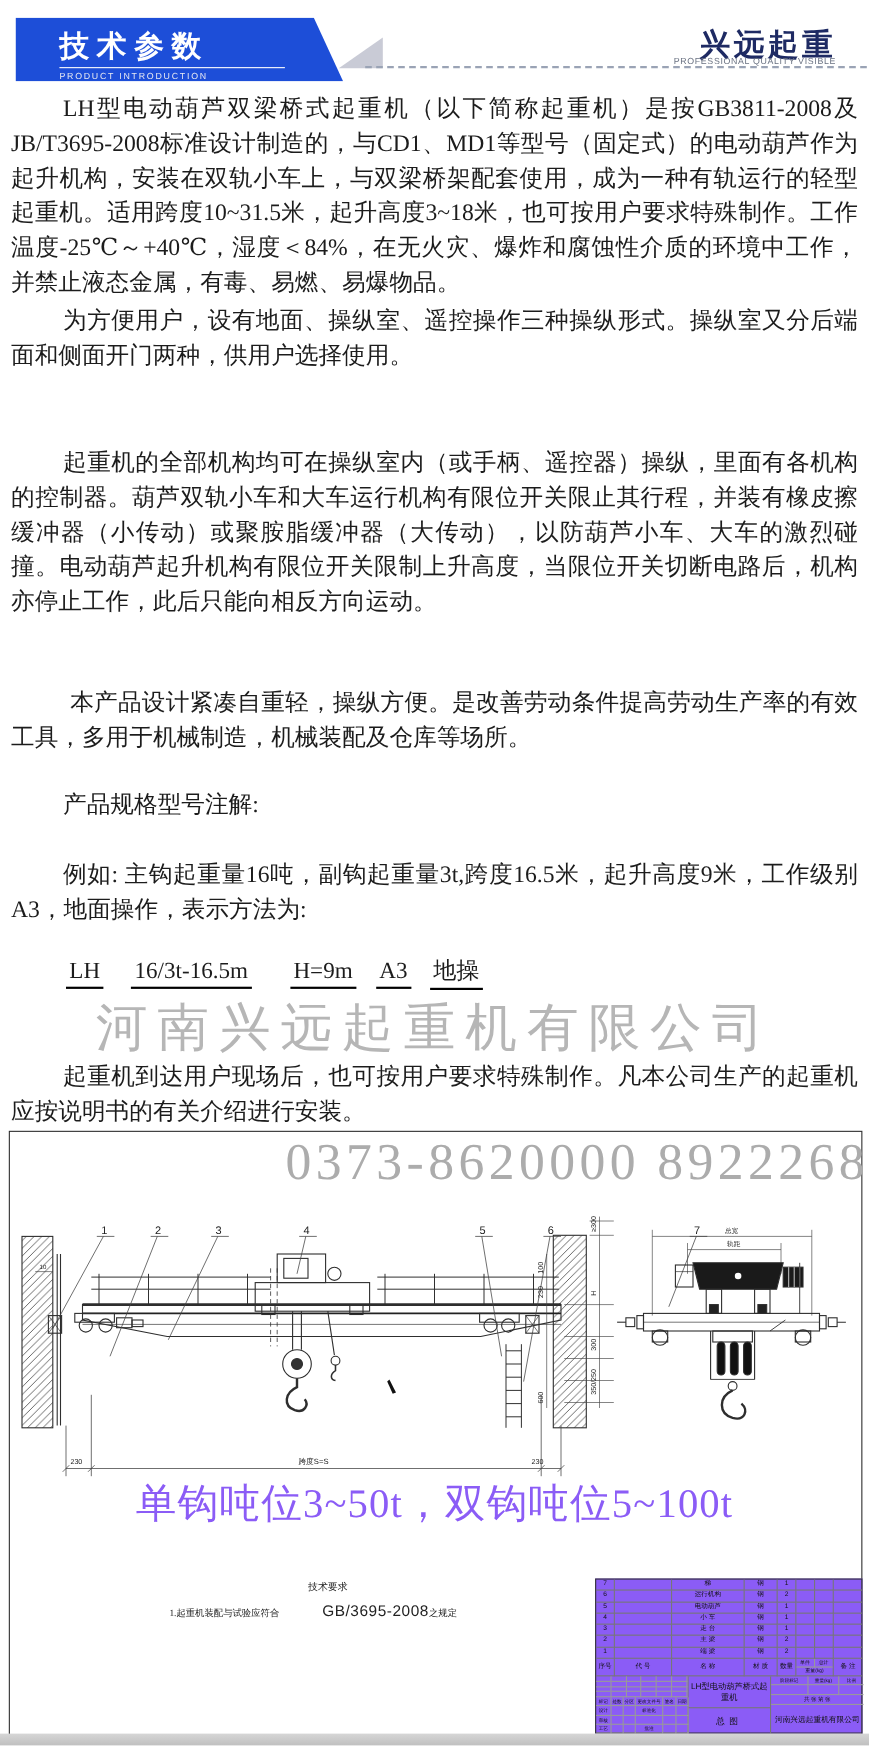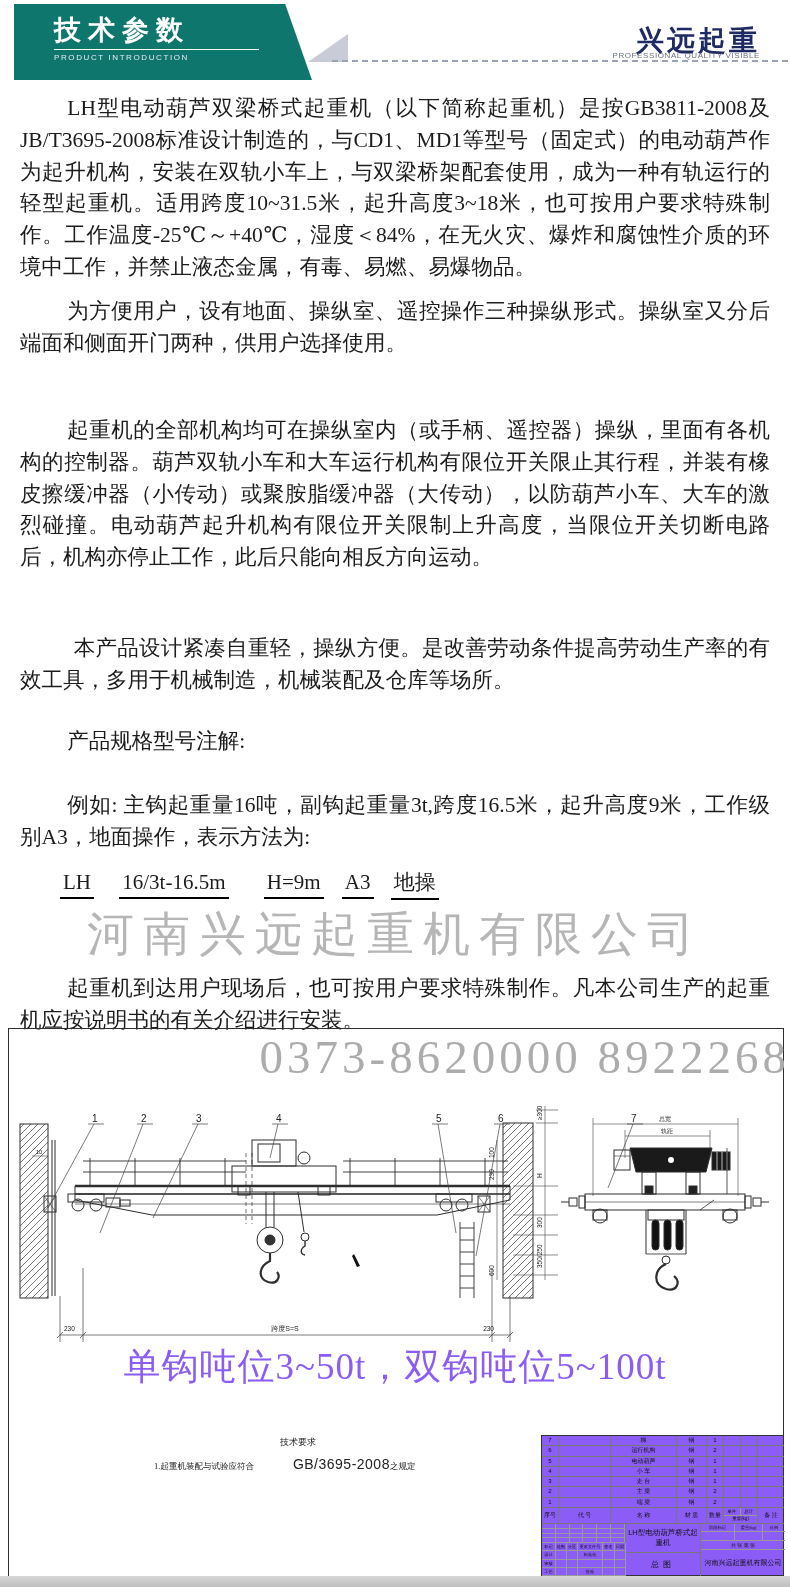--- a/index.html
+++ b/index.html
@@ -1,36 +1,36 @@
 <!DOCTYPE html>
 <html><head>
 <meta charset="utf-8">
 <style>
   html,body{margin:0;padding:0;background:#ffffff;}
   .page{position:relative;width:790px;height:1587px;background:#fff;overflow:hidden;
         font-family:"Liberation Serif","DejaVu Serif",serif;color:#1c1c1c;}
   
-  .hdr-box{position:absolute;left:14px;top:4px;width:298px;height:76px;background:#0f766e;
+  .hdr-box{position:absolute;left:14px;top:16px;width:298px;height:58px;background:#1d4ed8;
            clip-path:polygon(0 0,91% 0,100% 100%,0 100%);}
   .hdr-title{position:absolute;left:40px;top:8px;color:#fff;font-family:"Liberation Sans",sans-serif;
              font-weight:bold;font-size:27px;letter-spacing:7px;}
   .hdr-line{position:absolute;left:40px;top:45px;width:205px;height:1px;background:#ffffff;}
   .hdr-en{position:absolute;left:40px;top:49px;color:#e8eaf2;font-family:"Liberation Sans",sans-serif;
           font-size:8px;letter-spacing:1.6px;}
   .hdr-tri{position:absolute;left:308px;top:34px;width:0;height:0;
            border-left:40px solid transparent;border-bottom:28px solid #c9cbd6;}
   .brand-cn{position:absolute;right:30px;top:22px;font-family:"Liberation Sans",sans-serif;
             font-weight:bold;font-size:28px;color:#1e2a63;letter-spacing:3px;}
   .brand-en{position:absolute;right:30px;top:51px;font-family:"Liberation Sans",sans-serif;
             font-size:8px;color:#6a7282;letter-spacing:0.6px;}
   .hdr-dash{position:absolute;left:332px;right:2px;top:60px;border-top:2px dashed #9aa3b5;}
   
   .para{position:absolute;left:8px;width:774px;font-size:21.5px;line-height:31.8px;
         text-align:justify;white-space:normal;}
-  .para p{margin:12px;}
+  .para p{margin:2px;}
   .ind2{text-indent:2.2em;}
   .ind25{text-indent:2.5em;}
   .blockA{top:81px;} .blockB{top:403px;} .blockC{top:621px;} .blockD{top:714px;}
   .blockE{top:778px;} .blockG{top:961px;}
   .formula{position:absolute;left:8px;top:868px;font-size:21px;white-space:nowrap;}
   .formula .u{border-bottom:2px solid #000;padding:0 3px 2px 3px;display:inline-block;}
   .m1{margin-left:52px;} .m2{margin-left:20px;} .m3{margin-left:30px;}
   .m4{margin-left:13px;} .m5{margin-left:12px;}
   
   .wm-co{position:absolute;left:0;width:790px;top:903px;text-align:center;font-size:47px;

